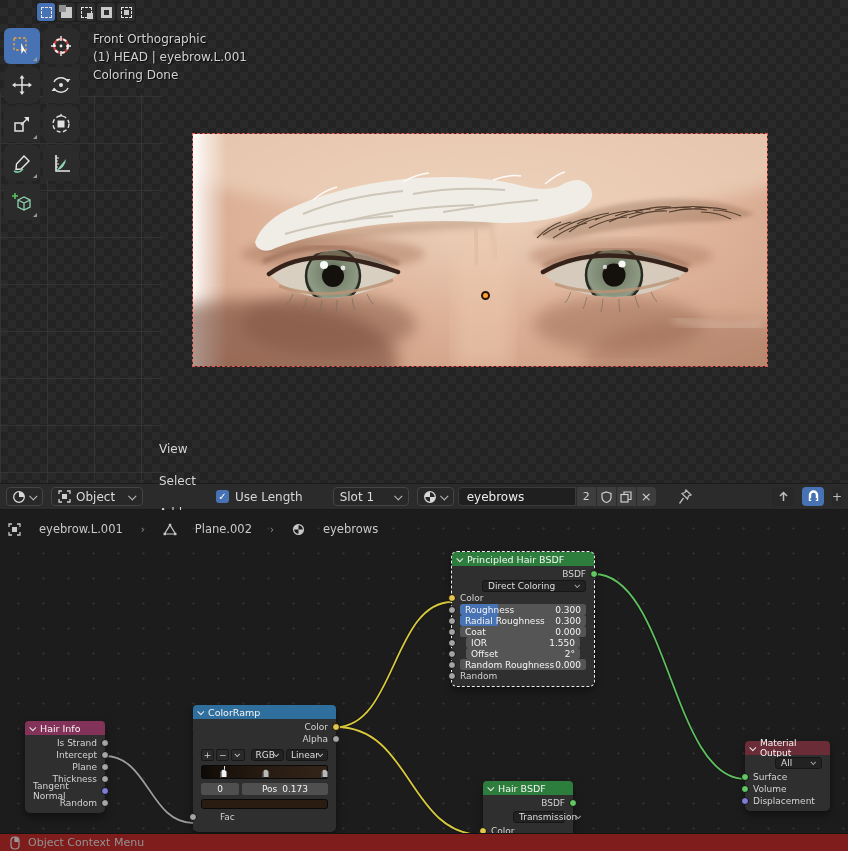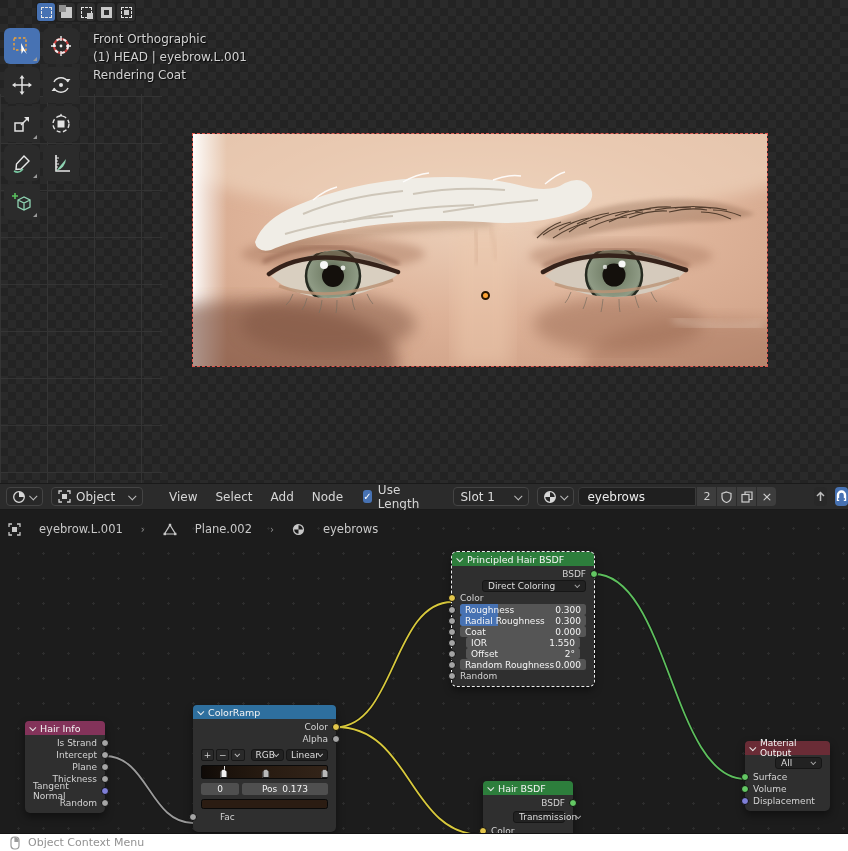--- a/index.html
+++ b/index.html
@@ -57,21 +57,21 @@
     border-radius:50%; background:#ffa332; border:2px solid #271500; }
 
   
   .ed-header { position:absolute; left:0; top:483px; width:848px; height:27px; background:#2b2b2b;
     border-top:1px solid #1a1a1a; border-bottom:1px solid #191919;
     display:flex; align-items:center; padding:0 6px; gap:8px; color:#d6d6d6; font-size:12px; }
   .hbtn { height:19px; background:#282828; border:1px solid #444; border-radius:4px;
     display:flex; align-items:center; gap:5px; padding:0 6px; color:#dcdcdc; }
   .chev { width:6px; height:6px; border-left:1.5px solid #bdbdbd; border-bottom:1.5px solid #bdbdbd;
     transform:rotate(-45deg) translateY(-1px); flex:none; }
-  .menus { display:flex; gap:18px; margin-left:18px; }
+  .menus { display:flex; gap:18px; margin-left:8px;flex-direction:column; }
   .menus span { cursor:default; }
   .usenodes { display:flex; align-items:center; gap:6px; margin-left:12px; }
   .cbox { width:13px; height:13px; background:#4772b3; border-radius:3px; color:#fff;
     font-size:10px; display:flex; align-items:center; justify-content:center; }
   .matfield { height:19px; display:flex; align-items:center; gap:1px; }
   .matname { height:19px; background:#1f1f1f; border:1px solid #3a3a3a; border-radius:4px 0 0 4px;
     display:flex; align-items:center; gap:6px; padding:0 8px; color:#ececec; min-width:118px; }
   .matbtn { height:19px; width:19px; background:#3d3d3d; display:flex; align-items:center;
     justify-content:center; color:#d2d2d2; font-size:11px; }
   .matbtn:last-child { border-radius:0 4px 4px 0; }
@@ -140,21 +140,21 @@
   .stopline { position:absolute; bottom:8px; top:0; border-left:1px dashed #e9e9e9; }
   .cr-fields { display:flex; gap:3px; margin-top:4px; }
   .nfield { height:12px; background:#4f4f4f; border-radius:2.5px; display:flex; align-items:center;
     color:#f2f2f2; }
   .nfield.idx { width:38px; justify-content:center; }
   .nfield.pos { flex:1; justify-content:space-between; padding:0 20px; }
   .swatch { height:10px; margin-top:4px; border-radius:2.5px; background:#2b1c12;
     border:1px solid #090909; }
 
   
-  .statusbar { position:absolute; left:0; top:833px; width:848px; height:18px; background:#ffffff;
+  .statusbar { position:absolute; left:0; top:833px; width:848px; height:18px; background:#7f1d1d;
     border-top:1px solid #141414; display:flex; align-items:center; gap:8px; padding:0 10px;
     color:#929292; font-size:11px; }
 </style>
 </head>
 <body>
 
 <div class="app">
 
   <div class="viewport">
     <div class="vp-grid"></div>
@@ -254,21 +254,21 @@
           <path d="M7 9 L13 6 L19 9 L19 16 L13 19 L7 16 Z M7 9 L13 12 L19 9 M13 12 V19" fill="none" stroke="#8fd3b2" stroke-width="1.3"></path>
           <path d="M4 2 V8 M1 5 H7" stroke="#59c15e" stroke-width="1.6"></path>
         </svg>
         <span class="grip"></span>
       </div>
     </div>
 
     <div class="vp-overlay-text">
       <div>Front Orthographic</div>
       <div>(1) HEAD | eyebrow.L.001</div>
-      <div>Rendering Coat</div>
+      <div>Coloring Done</div>
     </div>
 
     <div class="render-frame">
       <svg width="574" height="232" viewBox="0 0 574 232">
         <defs>
           <radialGradient id="skin" cx="50%" cy="38%" r="90%">
             <stop offset="0%" stop-color="#ecd0ba"></stop>
             <stop offset="45%" stop-color="#ddb298"></stop>
             <stop offset="78%" stop-color="#d0a288"></stop>
             <stop offset="100%" stop-color="#c08f75"></stop>

